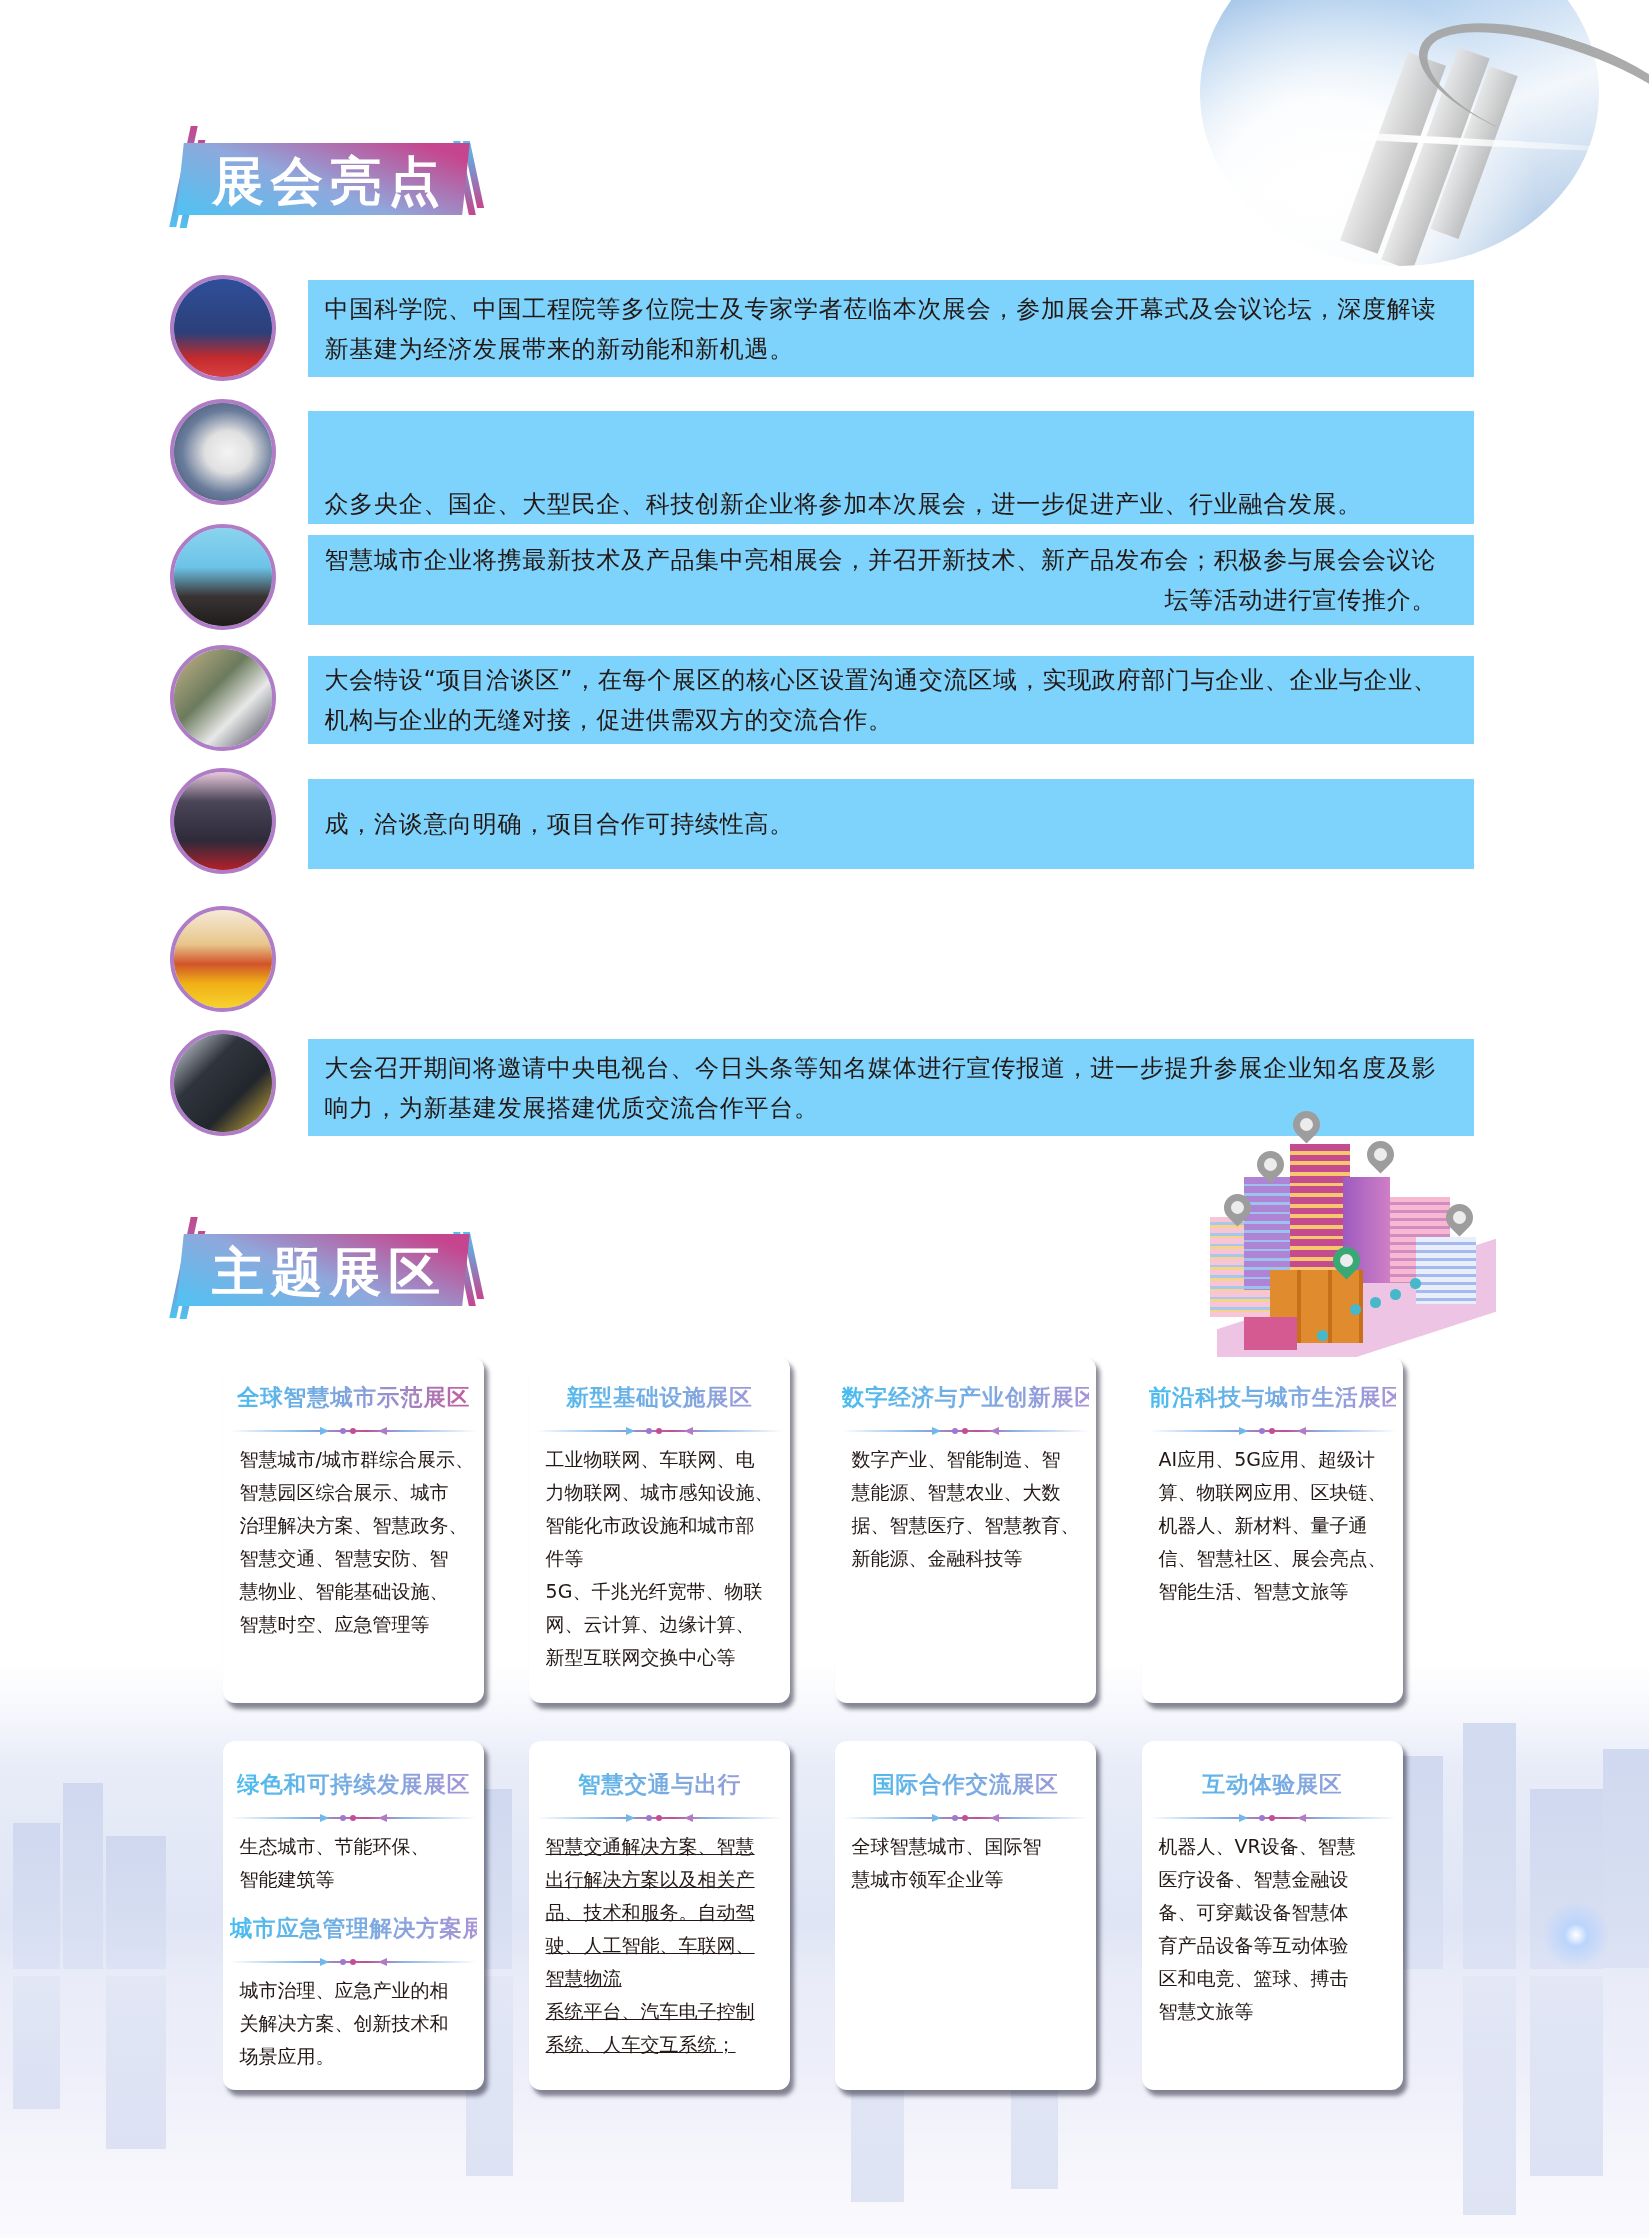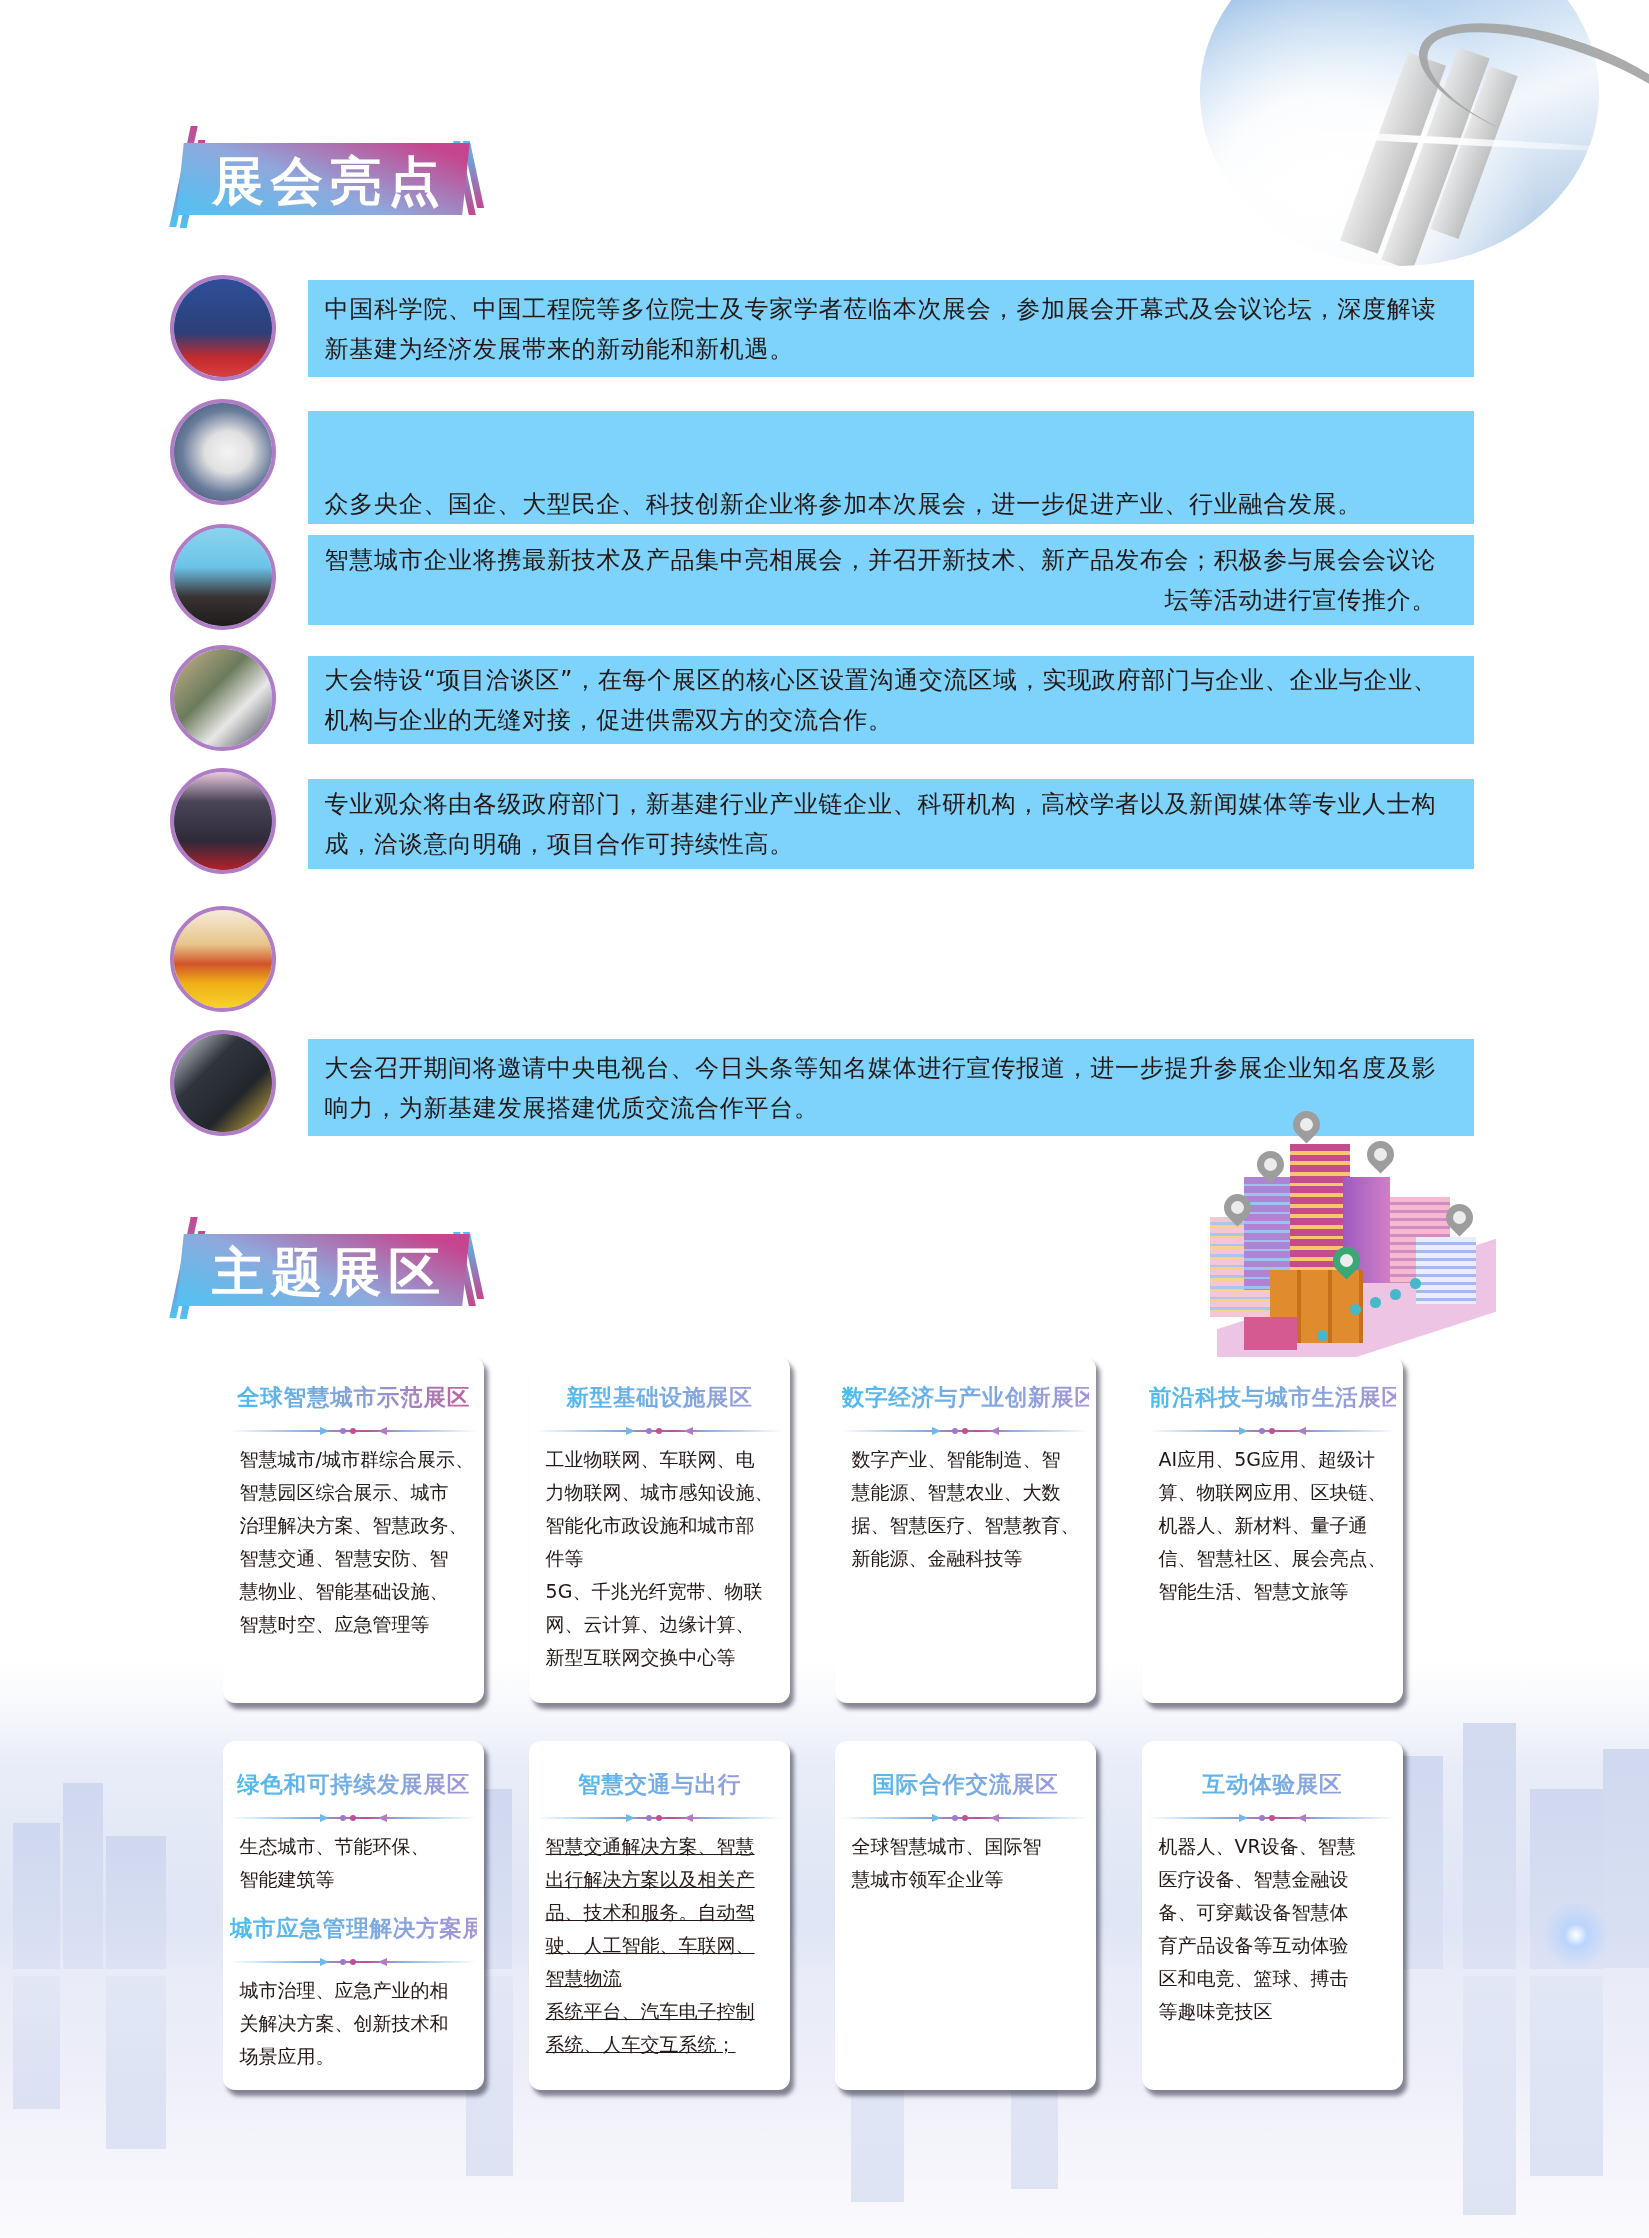--- a/index.html
+++ b/index.html
@@ -190,21 +190,20 @@
     </div>
   </div>
 </div>
 
 <div class="hl-item" style="top:768px;height:110px;">
   <div class="hl-photo" style="top:0;">
     <div class="ph" style="background:linear-gradient(180deg,#e9c8dc 0%,#4a4557 30%,#2e2a3a 70%,#b3202a 100%);"></div>
   </div>
   <div class="hl-box" style="top:11.3px;height:90px;">
     <div class="hl-text">
-      <div>专业观众将由各级政府部门，新基建行业产业链企业、科研机构，高校学者以及新闻媒体等专业人士构</div>
       <div>成，洽谈意向明确，项目合作可持续性高。</div>
     </div>
   </div>
 </div>
 
 <div class="hl-item" style="top:906px;height:110px;">
   <div class="hl-photo" style="top:0;">
     <div class="ph" style="background:linear-gradient(180deg,#f6ead8 0%,#e8c58a 35%,#d1542a 55%,#f0b015 75%,#f7d22e 100%);"></div>
   </div>
 </div>
@@ -398,16 +397,16 @@
       <div class="dot" style="left:110px;"></div>
       <div class="dot" style="left:120px;background:#c14f95;"></div>
       <div class="arr l" style="left:148px;"></div>
   </div>
   <div class="card-body" style="top:89px;">
     <div>机器人、VR设备、智慧</div>
     <div>医疗设备、智慧金融设</div>
     <div>备、可穿戴设备智慧体</div>
     <div>育产品设备等互动体验</div>
     <div>区和电竞、篮球、搏击</div>
-    <div>等趣味竞技区</div>
+    <div>智慧文旅等</div>
   </div>
 </div>
 
 
 </body></html>

